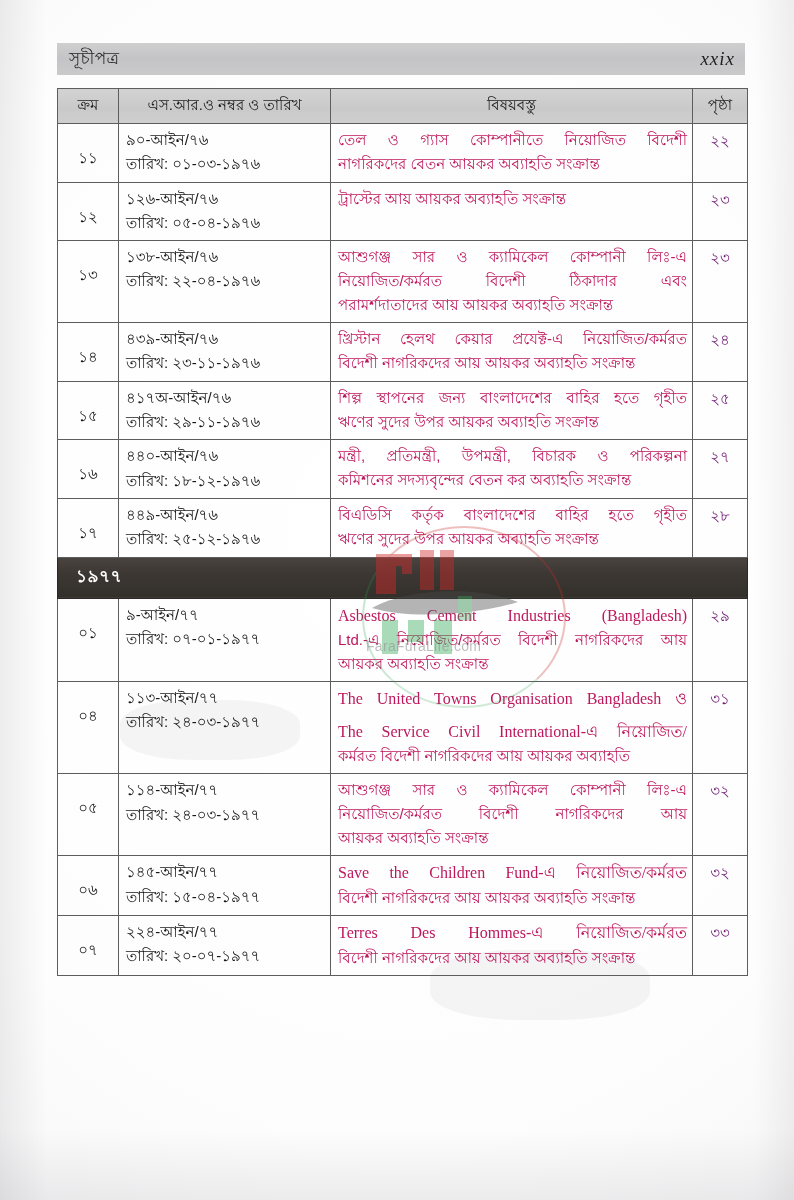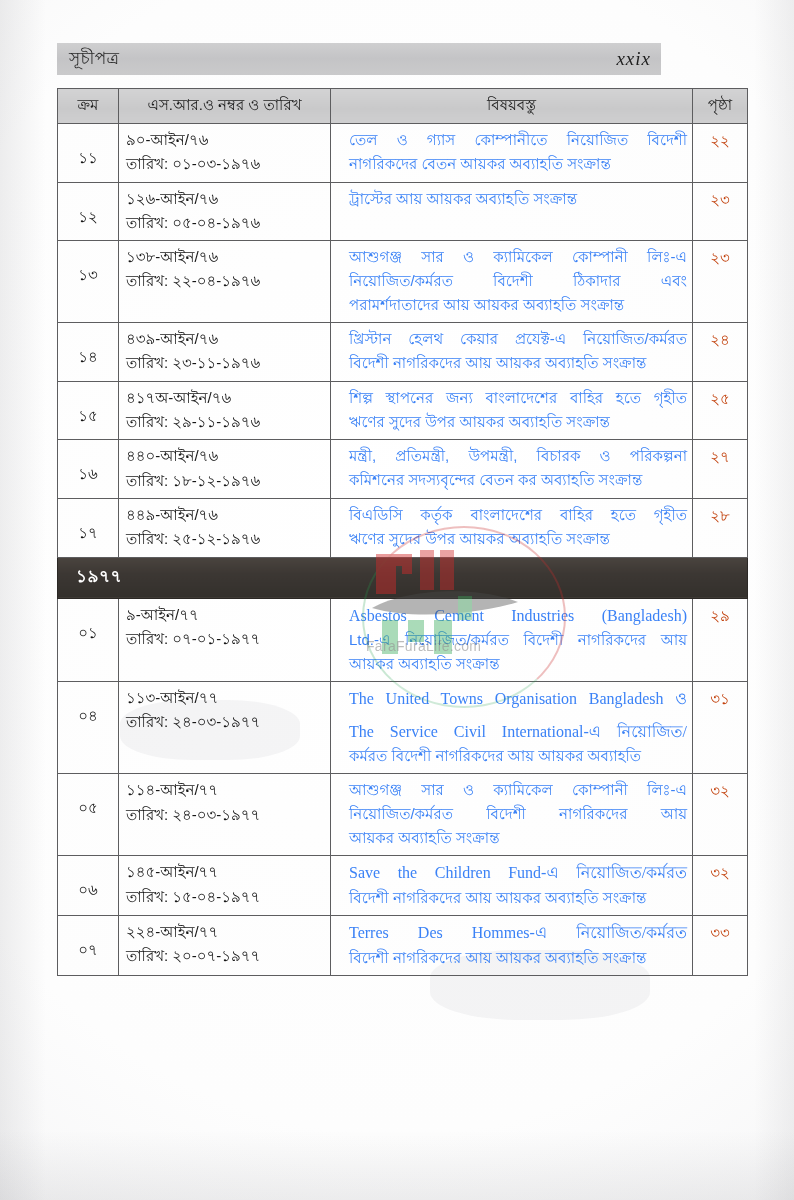--- a/index.html
+++ b/index.html
@@ -40,21 +40,21 @@
     left: 0; right: 0; bottom: 0; height: 70px;
     background: linear-gradient(to top, rgba(150,150,155,0.15), rgba(255,255,255,0));
     pointer-events: none;
   }
 
   
   .running-head {
     position: absolute;
     left: 57px;
     top: 43px;
-    width: 604px;
+    width: 688px;
     height: 32px;
     background: linear-gradient(to bottom, #cfcfd0 0%, #c4c4c6 48%, #cacacb 100%);
     display: flex;
     align-items: center;
     justify-content: space-between;
     padding: 0 10px 0 12px;
     box-sizing: border-box;
   }
   .running-head .rh-left {
     font-family: "Liberation Sans", "DejaVu Sans", sans-serif;
@@ -115,25 +115,25 @@
     font-size: 15px;
     color: #161616;
     line-height: 1.62;
     padding-left: 7px;
   }
   td.sro .sro-date { display: block; }
 
   td.subject {
     font-family: "Liberation Sans", "DejaVu Sans", sans-serif;
     font-size: 15px;
-    color: #3b82f6;
+    color: #be185d;
     line-height: 1.6;
     text-align: justify;
     text-align-last: left;
-    padding-left: 18px;
+    padding-left: 7px;
     padding-right: 5px;
   }
   td.subject .ln {
     display: block;
     text-align: justify;
     text-align-last: justify;
     white-space: nowrap;
   }
   td.subject .ln.last {
     text-align-last: left;
@@ -143,21 +143,21 @@
     font-size: 16px;
   }
   td.subject .ln.spaced {
     margin-top: 7px;
   }
 
   td.pg {
     text-align: center;
     font-family: "Liberation Sans", "DejaVu Sans", sans-serif;
     font-size: 15px;
-    color: #c2410c;
+    color: #701a75;
     padding-top: 5px;
   }
 
   
   tr.year-band td {
     background: linear-gradient(to bottom, #4a443f 0%, #3c3733 40%, #33302c 100%);
     color: #ffffff;
     font-family: "Liberation Sans", "DejaVu Sans", sans-serif;
     font-size: 17px;
     font-weight: bold;

